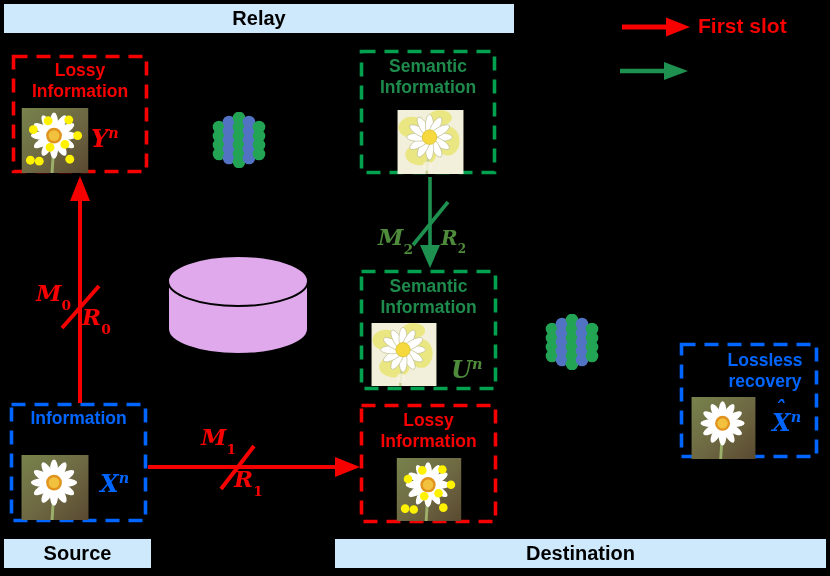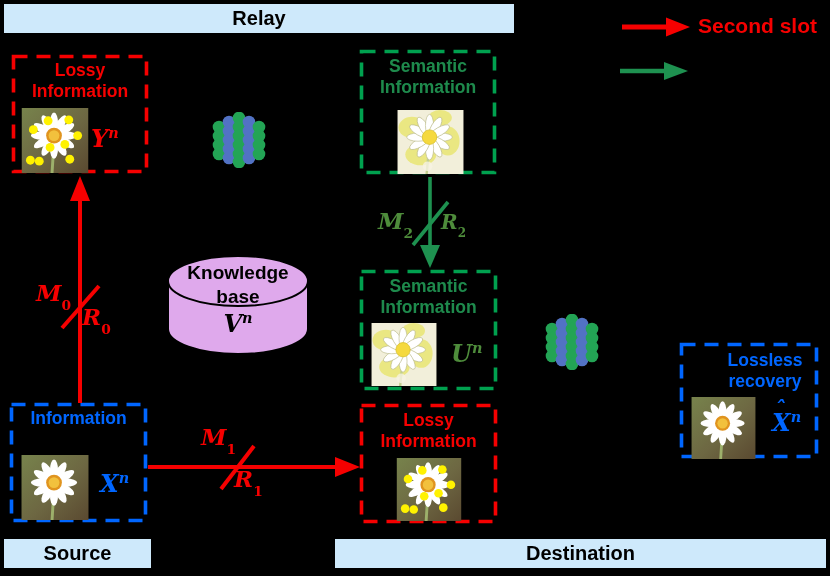--- a/index.html
+++ b/index.html
@@ -12,21 +12,21 @@
     display:flex; align-items:center; justify-content:center;
     font-weight:bold; font-size:20px; color:#000; box-sizing:border-box;
   }
   .boxtitle {
     position:absolute; text-align:center; font-weight:bold;
     font-size:17.5px; line-height:1.18; letter-spacing:0px;
   }
   .red-t   { color:var(--red); }
   .green-t { color:var(--green_text); }
   .blue-t  { color:var(--blue); }
-  .olive-t { color:var(--olive); }
+  .olive-t { color:var(--olive);margin-top:16px; }
   .math {
     position:absolute; font-family:"DejaVu Serif", serif;
     font-style:italic; font-weight:bold; font-size:24px; line-height:1;
   }
   .math sup { font-size:0.60em; font-style:italic; }
   .math sub { font-size:0.60em; font-style:normal; position:relative; top:0.25em; }
   .hat-wrap { position:relative; display:inline-block; }
   .hat-mark { position:absolute; left:18%; top:-0.58em; font-size:0.85em; font-weight:bold; }
   .legend-label { position:absolute; font-weight:bold; font-size:21px; }
   .kb-text {
@@ -155,25 +155,20 @@
     <span>Source</span>
   </div>
   <div class="bar" style="left:333px; top:537px; width:495px; height:33px;">
     <span>Destination</span>
   </div>
 
   <svg class="overlay" style="left:165px; top:253px;" width="146" height="110" viewBox="0 0 146 110">
     <path d="M3 28 v48 a70 25 0 0 0 140 0 v-48" fill="#DFA9EC" stroke="#000" stroke-width="2"></path>
     <ellipse cx="73" cy="28" rx="70" ry="25" fill="#DFA9EC" stroke="#000" stroke-width="2"></ellipse>
   </svg>
-  <div class="kb-text">
-    <div>Knowledge</div>
-    <div>base</div>
-    <div class="kb-sym"><span>V</span><sup>n</sup></div>
-  </div>
 
   <svg class="overlay" width="830" height="576" viewBox="0 0 830 576">
 
     <g fill="none" stroke-width="3.6" stroke-dasharray="14 9">
       <rect x="13.5" y="56.5" width="133" height="115" stroke="#F60000"></rect>
       <rect x="361.5" y="51.5" width="133" height="121" stroke="#00A14F"></rect>
       <rect x="361.5" y="271.5" width="134" height="117" stroke="#00A14F"></rect>
       <rect x="361.5" y="405.5" width="134" height="116" stroke="#F60000"></rect>
       <rect x="681.5" y="344.5" width="135" height="112" stroke="#0066FF"></rect>
       <rect x="11.5" y="404.5" width="134" height="116" stroke="#0066FF"></rect>
@@ -199,21 +194,21 @@
     <g stroke="#F60000" fill="#F60000">
       <line x1="622" y1="27" x2="670" y2="27" stroke-width="5"></line>
       <polygon points="690,27 666,17.5 666,36.5" stroke="none"></polygon>
     </g>
     <g stroke="#1E9150" fill="#1E9150">
       <line x1="620" y1="71" x2="668" y2="71" stroke-width="4.5"></line>
       <polygon points="688,71 664,62 664,80" stroke="none"></polygon>
     </g>
   </svg>
 
-  <span class="legend-label red-t" style="left:698px; top:14px;">Second slot</span>
+  <span class="legend-label red-t" style="left:698px; top:14px;">First slot</span>
 
   <div class="boxtitle red-t" style="left:13px; top:60px; width:134px;">
     <div>Lossy</div>
     <div>Information</div>
   </div>
   <div class="boxtitle green-t" style="left:361px; top:56px; width:134px;">
     <div>Semantic</div>
     <div>Information</div>
   </div>
   <div class="boxtitle green-t" style="left:361px; top:276px; width:135px;">

